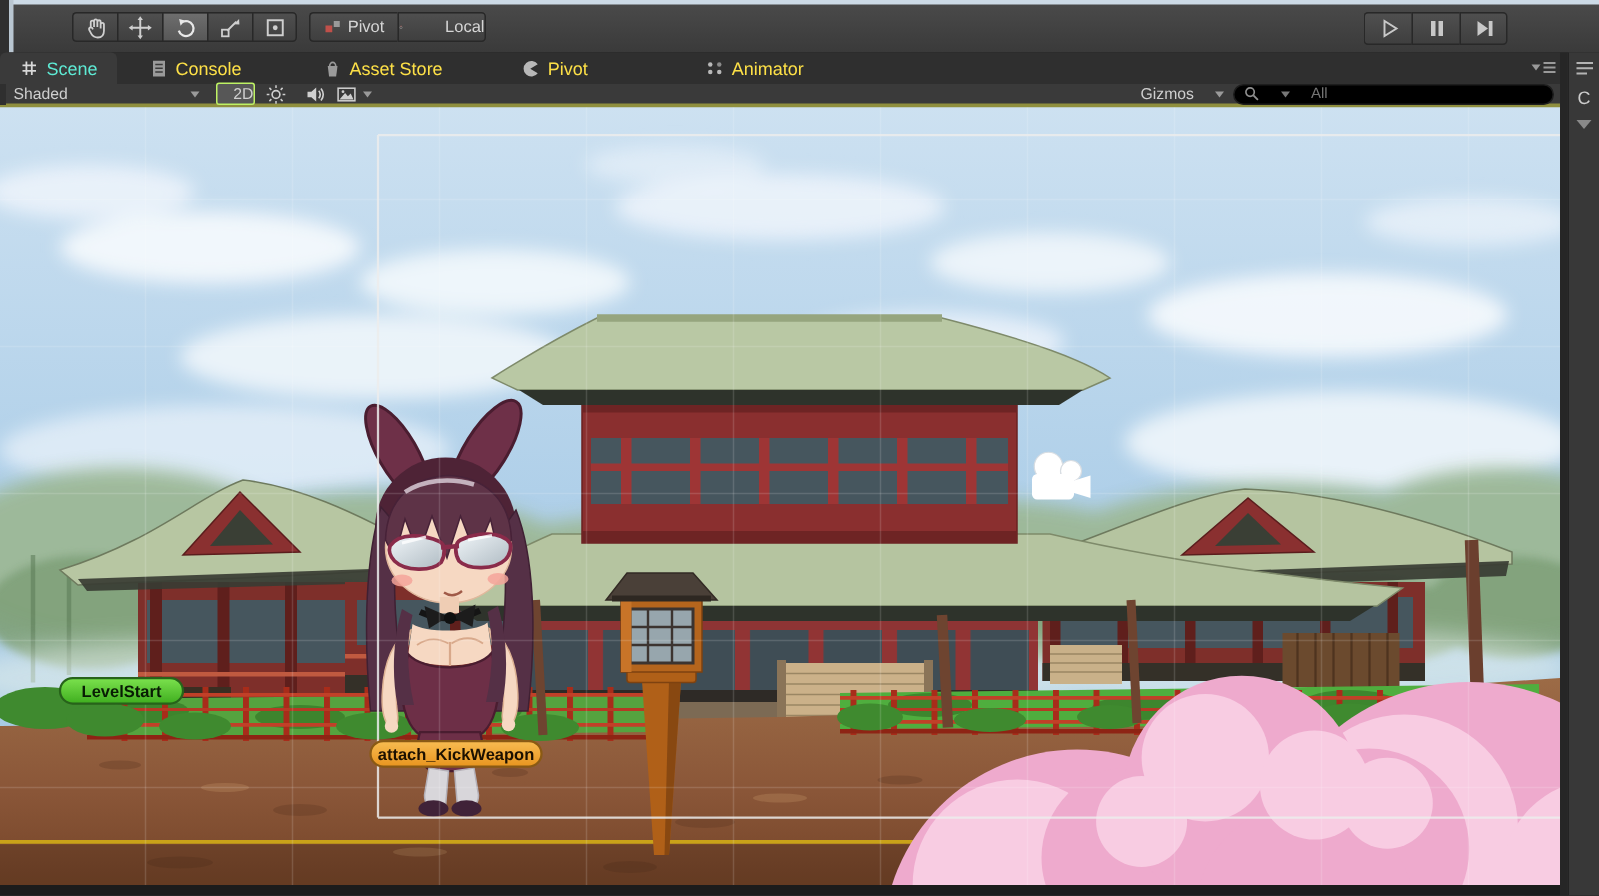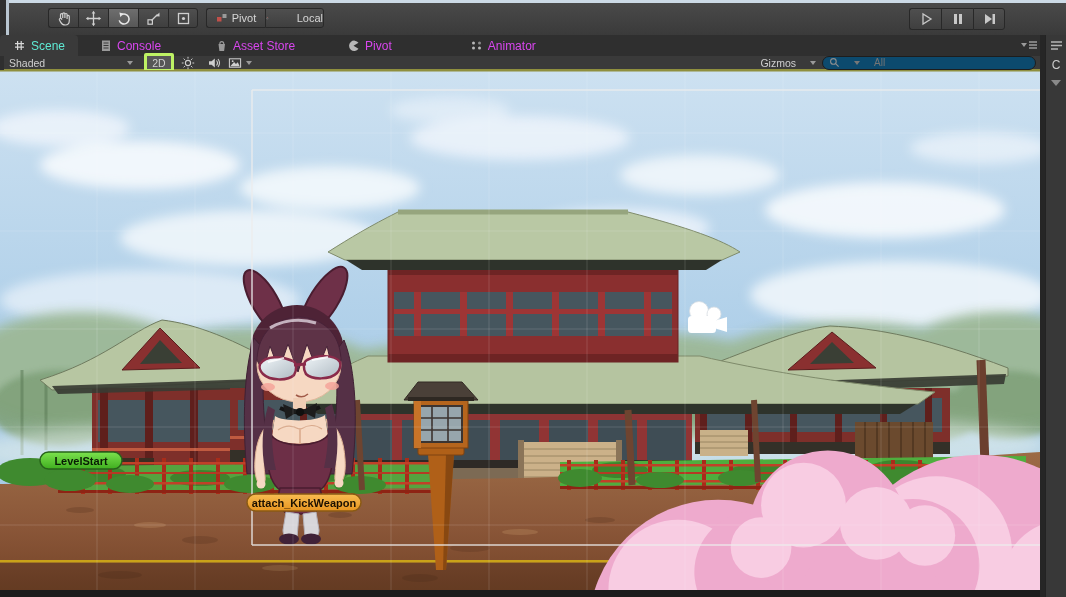--- a/index.html
+++ b/index.html
@@ -15,32 +15,32 @@
     display:flex;align-items:center;justify-content:center;color:#d6d6d6;font-size:11px;box-sizing:border-box;}
   .seg .btn:first-child{border-radius:3px 0 0 3px;}
   .seg .btn:last-child{border-radius:0 3px 3px 0;border-right:1px solid #282828;gap:28px;}
   .seg .btn.active{background:linear-gradient(#6e6e6e,#575757);}
   .tools{left:42px;} .tools .btn{width:30px;}
   .pivotloc{left:200px;} .pivotloc .btn{width:59px;gap:4px;}
   .playbar{left:903px;} .playbar .btn{width:32px;height:22px;}
   svg.ic{display:block;}
   
   .tabrow{position:absolute;left:0;top:35px;width:1066px;height:21px;background:#2f2f2f;display:flex;align-items:flex-end;}
-  .tab{display:inline-flex;align-items:center;gap:5px;height:21px;padding:0 13px;color:#d946ef;font-size:12px;white-space:nowrap;}
+  .tab{display:inline-flex;align-items:center;gap:5px;height:21px;padding:0 13px;color:#fde047;font-size:12px;white-space:nowrap;}
   .tab.active{background:#3a3a3a;border-radius:4px 4px 0 0;color:#5eead4;}
   .tab-menu{position:absolute;right:28px;top:4px;}
   
   .scenebar{position:absolute;left:4px;top:56px;width:1040px;height:14px;background:#3a3a3a;display:flex;align-items:center;
     border-bottom:1px solid #8f8f3e;box-sizing:border-box;}
   .scenebar .ctrl{display:flex;align-items:center;color:#cfcfcf;font-size:10.5px;height:13px;}
   .dd-shaded{width:124px;justify-content:space-between;padding:0 5px;}
-  .btn2d{width:24px;justify-content:center;background:#575757;border:3px solid #bef264;border-radius:2px;margin-left:6px;color:#eee;}
+  .btn2d{width:24px;justify-content:flex-end;background:#575757;border:1px solid #bef264;border-radius:2px;margin-left:6px;color:#eee;}
   .icbtn{width:24px;justify-content:center;margin-left:2px;}
   .gizmos{margin-left:auto;gap:14px;padding:0 6px;}
-  .search{width:200px;height:12px;background:#0c4a6e;border:1px solid #1d1d1d;border-radius:7px;display:flex;align-items:center;
+  .search{width:200px;height:12px;background:#000000;border:1px solid #1d1d1d;border-radius:7px;display:flex;align-items:center;
     padding:0 6px;margin-right:8px;gap:14px;}
   .search input{flex:1;background:transparent;border:none;outline:none;color:#9a9a9a;font-size:10px;
     font-family:"Liberation Sans",sans-serif;padding:0;}
   .caret{width:0;height:0;border-left:3.5px solid transparent;border-right:3.5px solid transparent;border-top:4px solid #9a9a9a;}
   
   .viewport{position:absolute;left:0;top:70px;width:1040px;height:520px;}
   .vp-right-gap{position:absolute;left:1040px;top:35px;width:5px;height:562px;background:#262626;}
   .sliver{position:absolute;left:1045px;top:35px;width:21px;height:562px;background:#383838;border-left:1px solid #232323;box-sizing:border-box;}
   .sliver .c-tab{color:#cccccc;font-size:12px;text-align:center;margin-top:7px;}
   .sliver .tri{width:0;height:0;border-left:5px solid transparent;border-right:5px solid transparent;border-top:6px solid #8a8a8a;margin:8px auto 0;}

